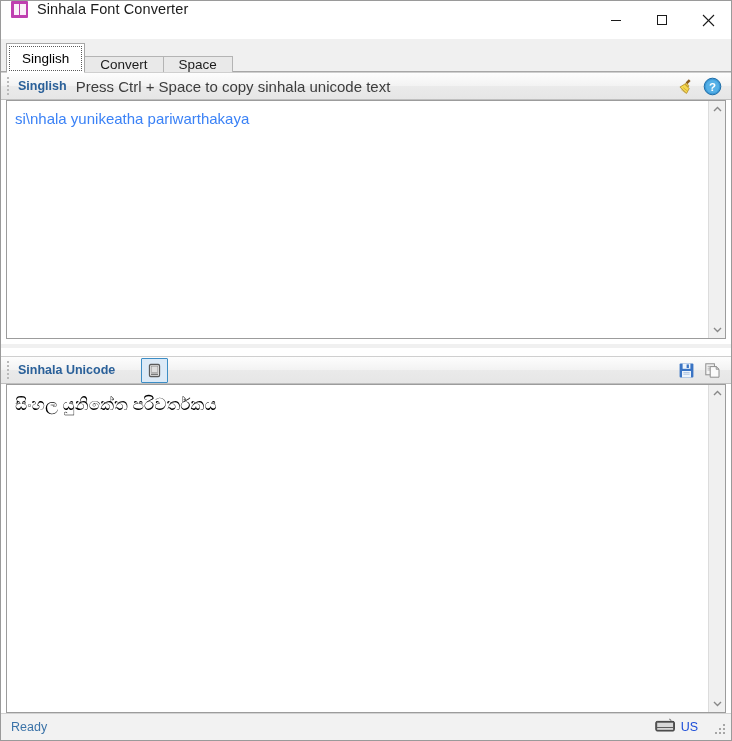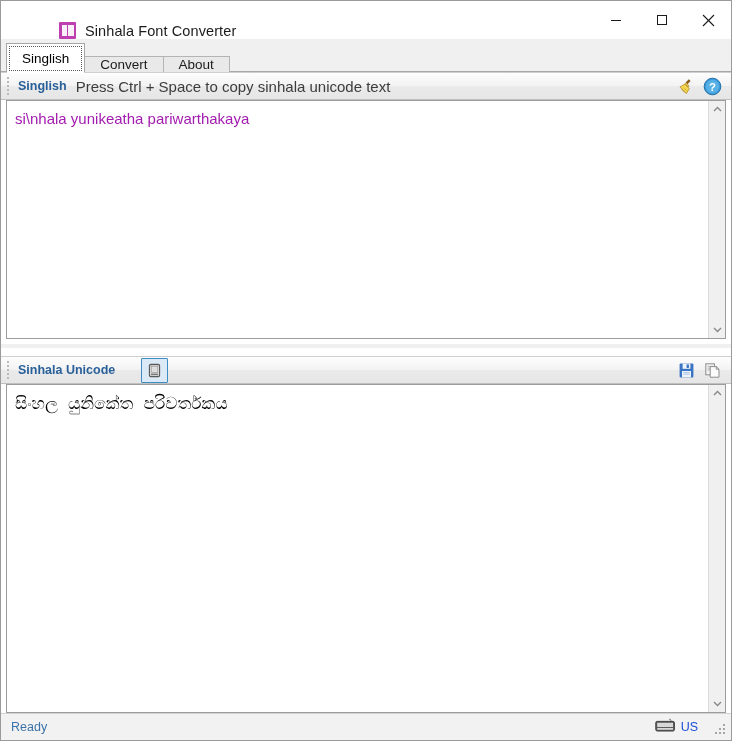--- a/index.html
+++ b/index.html
@@ -24,24 +24,23 @@
     background: #f0f0f0;
     display: flex;
     flex-direction: column;
   }
 
   
   .titlebar {
     height: 38px;
     background: #ffffff;
     display: flex;
-    align-items: flex-end;
-    flex: 0 0 auto;
-    position: relative;
-    padding-left: 48px;
+    align-items: flex-start;
+    flex: 0 0 auto;
+    position: relative;
   }
   .app-icon {
     width: 17px;
     height: 17px;
     margin-left: 10px;
     margin-right: 9px;
     background: #bf3fb0;
     position: relative;
     border-radius: 1px;
     flex: 0 0 auto;
@@ -232,26 +231,26 @@
   }
   .panel-bottom .textbox { margin-bottom: 0; border-bottom: 1px solid #9c9c9c;}
   .textbox .content {
     flex: 1 1 auto;
     padding: 8px 6px 4px 8px;
     overflow: hidden;
     box-sizing: border-box;
   }
   .latin-text {
     font-size: 15px;
-    color: #a21caf;
+    color: #3b82f6;
     white-space: pre;
     line-height: 1.35;
   }
   .sinhala-text {
-    font-family: Liberation Mono, monospace;
+    font-family: Liberation Sans, sans-serif;
     font-size: 17px;
     color: #000;
     white-space: pre;
     line-height: 1.4;
   }
 
   
   .vscroll {
     width: 17px;
     flex: 0 0 auto;
@@ -344,21 +343,21 @@
 
   <div class="tabstrip">
     <div class="tab selected">
       <span>Singlish</span>
       <span class="focus-ring"></span>
     </div>
     <div class="tab">
       <span>Convert</span>
     </div>
     <div class="tab">
-      <span>About</span>
+      <span>Space</span>
     </div>
   </div>
 
   <div class="client">
 
     <div class="panel panel-top">
       <div class="toolbar">
         <div class="gripper">
           <i></i>
             <i></i>

